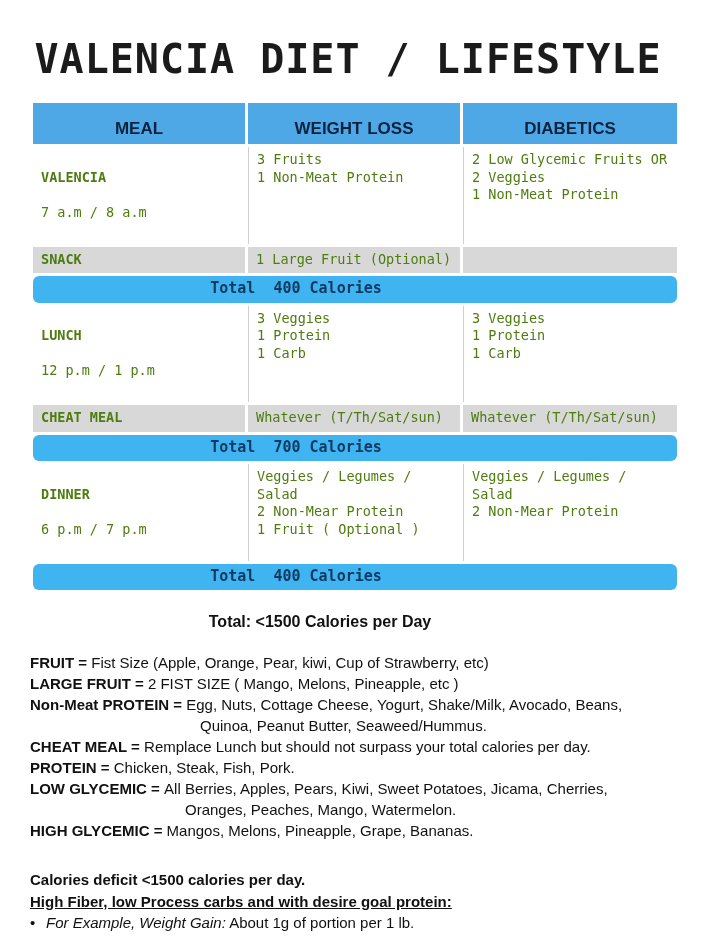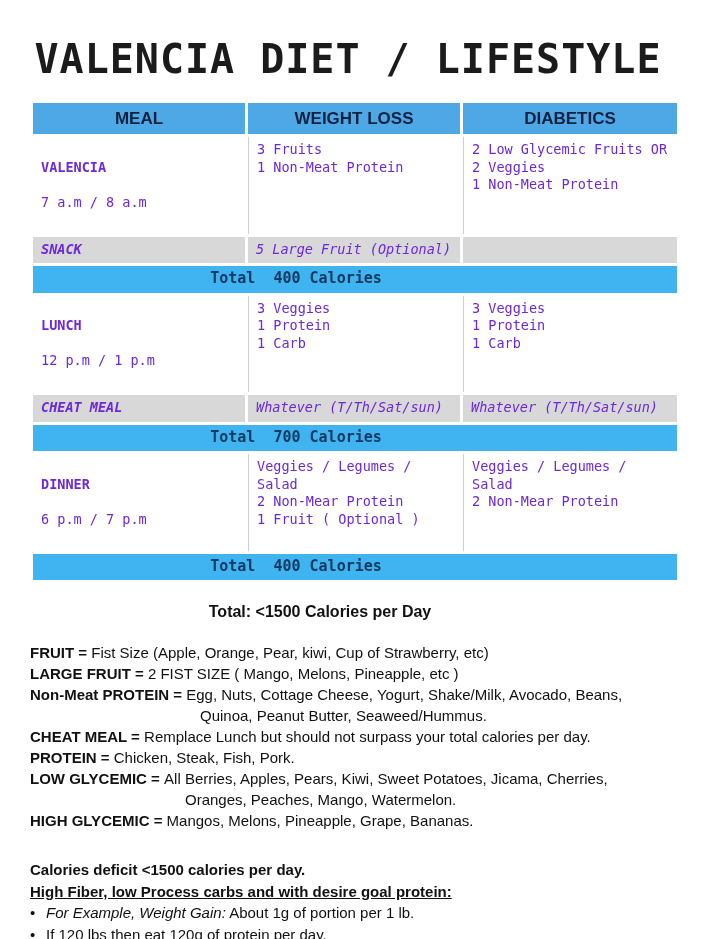--- a/index.html
+++ b/index.html
@@ -32,46 +32,47 @@
   }
   col.c1 { width:212px; }
   col.c2 { width:212px; }
   col.c3 { width:214px; }
   th {
     background:#4FA8E6;
     font-family:"Liberation Sans", sans-serif;
     font-weight:700;
     font-size:17px;
     color:#0c2240;
-    padding:6px 0 5px 0;
+    padding:16px 0 5px 0;
     text-align:center;
   }
   td {
     font-family:"DejaVu Sans Mono", monospace;
     font-size:13.5px;
     line-height:17.5px;
-    color:#6d28d9;
+    color:#4d7c0f;
     padding:4px 8px 5px 8px;
     vertical-align:top;
     white-space:pre-line;
   }
   tr.row-white td { background:#ffffff; }
   tr.row-white td + td { border-left:1px solid #cfcfcf; }
-  tr.row-gray td { background:#D8D8D8;font-style:italic; }
+  tr.row-gray td { background:#D8D8D8; }
   .meal-name { display:block; font-weight:700; }
   .meal-time { display:block; }
   td.snack-name, td.cheat-name { font-weight:700; }
   tr.total-row td {
     background:#3FB4F0;
     color:#0f3a62;
     font-weight:700;
     font-size:15px;
     text-align:center;
     padding:4px 126px 5px 8px;
     white-space:pre;
+    border-radius:6px;
   }
   
   .daily-total {
     width:580px;
     margin:20px 0 0 30px;
     text-align:center;
     font-weight:700;
     font-size:16px;
     color:#111111;
   }
@@ -116,21 +117,21 @@
           <span class="meal-time">7 a.m / 8 a.m</span>
         </td>
         <td>3 Fruits
 1 Non-Meat Protein</td>
         <td>2 Low Glycemic Fruits OR
 2 Veggies
 1 Non-Meat Protein</td>
       </tr>
       <tr class="row-gray">
         <td class="snack-name">SNACK</td>
-        <td>5 Large Fruit (Optional)</td>
+        <td>1 Large Fruit (Optional)</td>
         <td></td>
       </tr>
       <tr class="total-row">
         <td colspan="3">Total  400 Calories</td>
       </tr>
       <tr class="row-white">
         <td>
           <span class="meal-name">LUNCH</span>
           <span class="meal-time">12 p.m / 1 p.m</span>
         </td>

